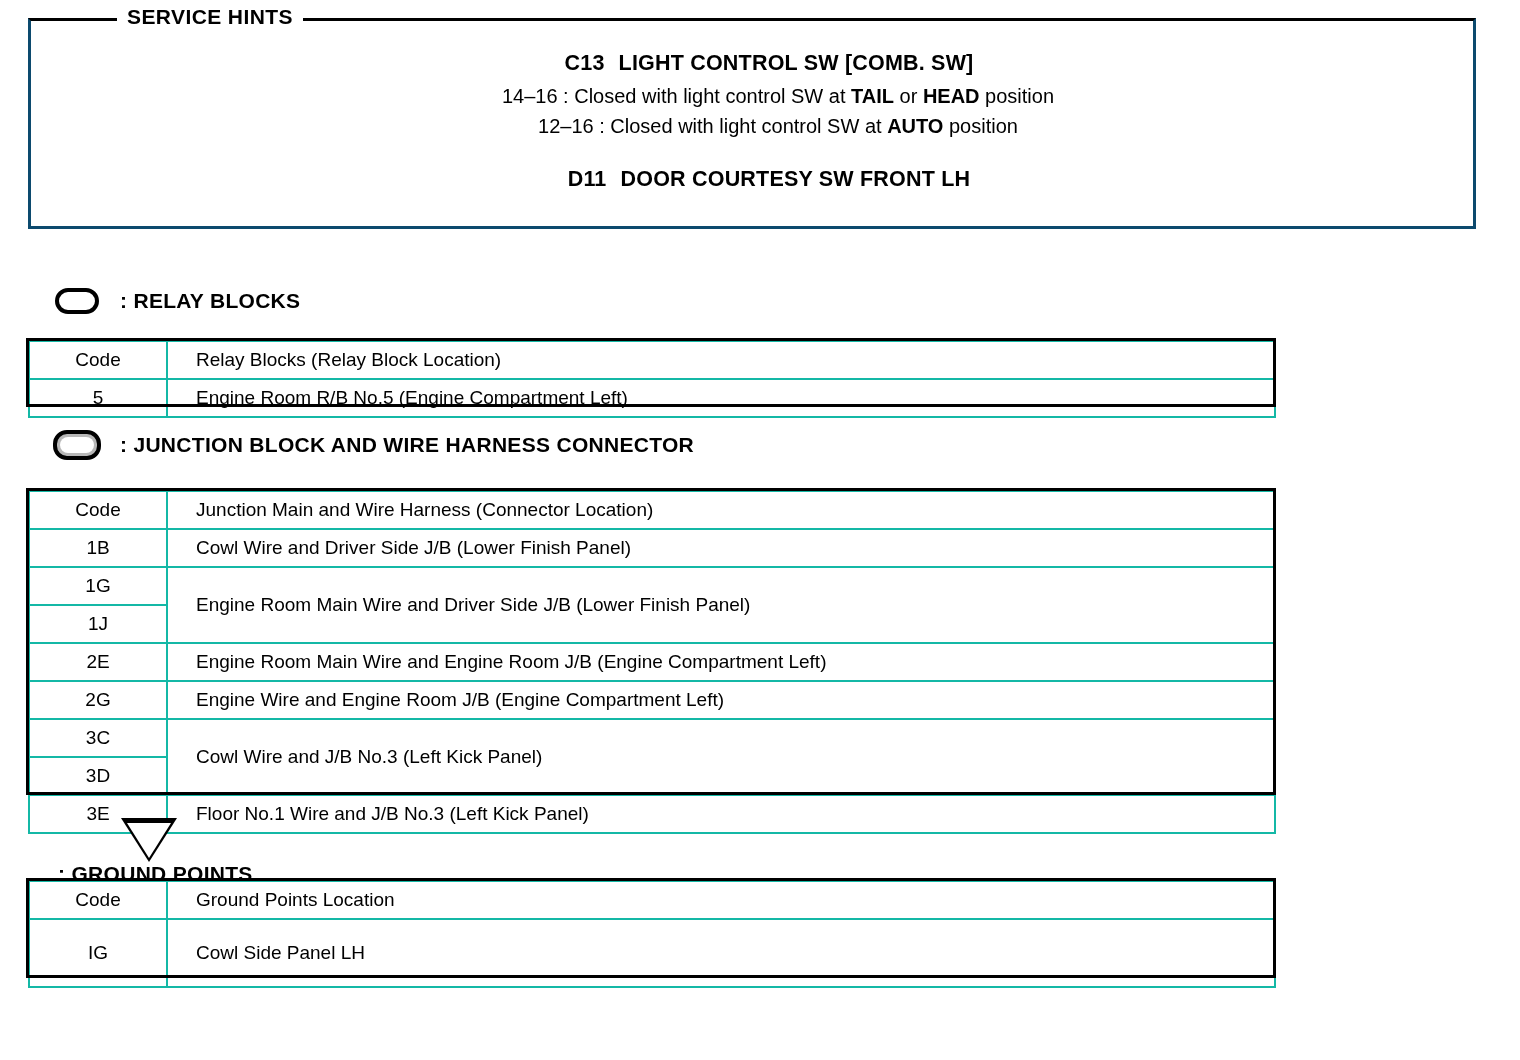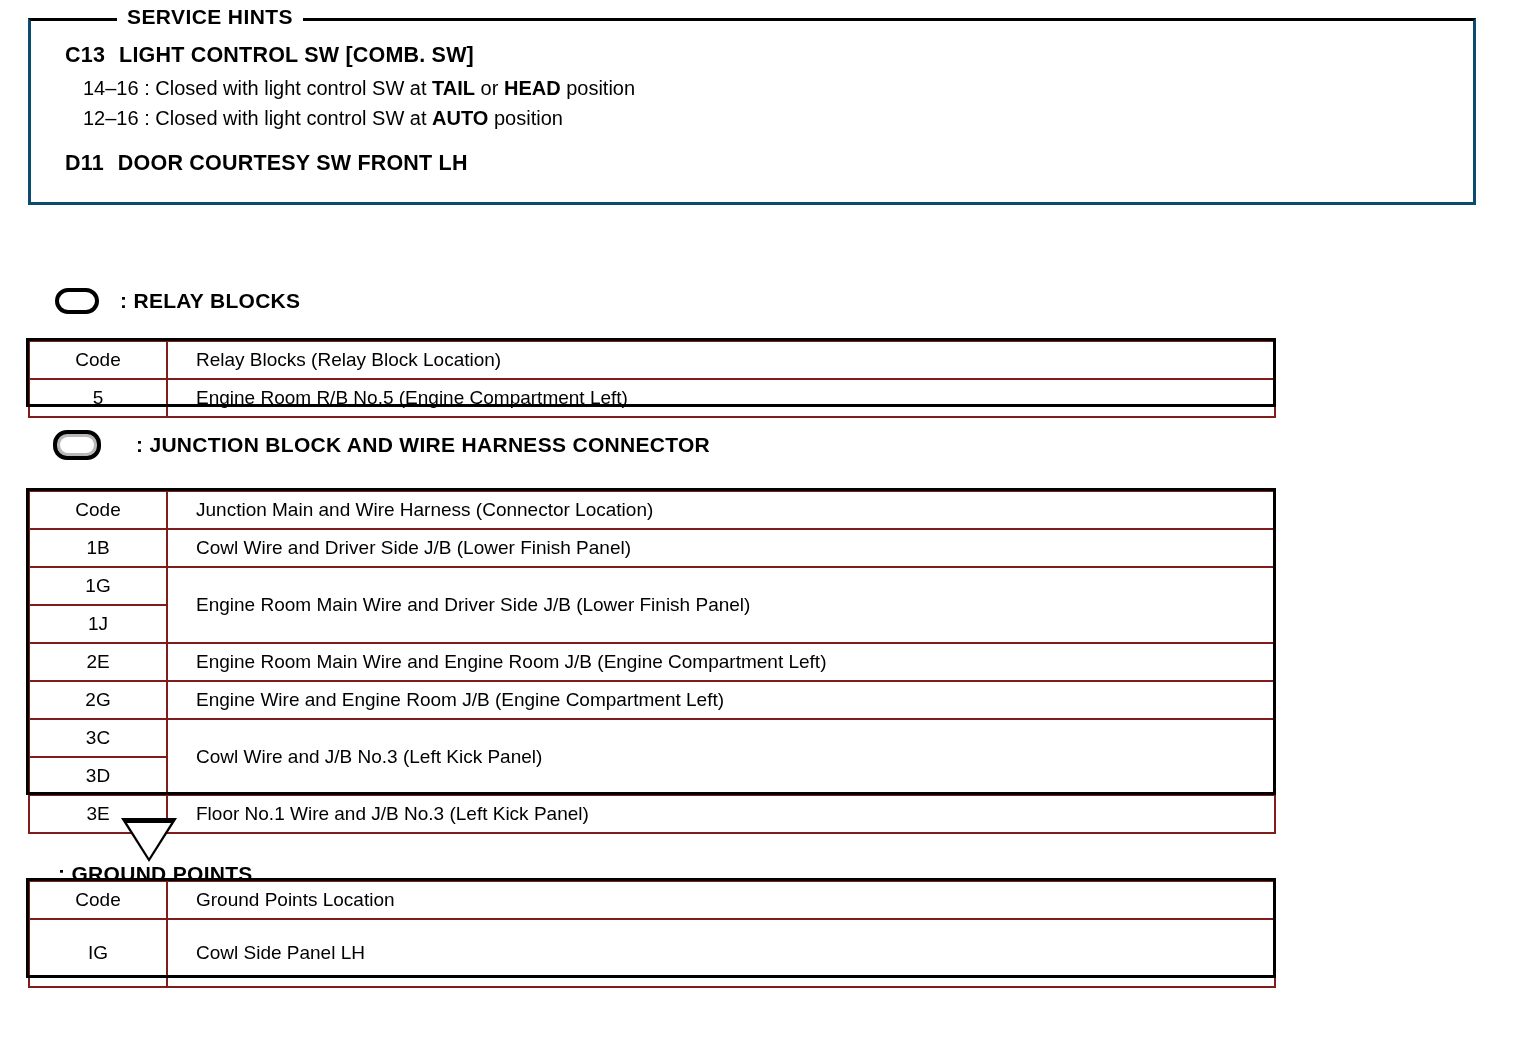--- a/index.html
+++ b/index.html
@@ -19,35 +19,35 @@
   
   .hints-wrap {
     position: absolute;
     left: 28px;
     top: 18px;
     width: 1448px;
   }
   .hints-box {
     border: 3px solid #0c4a6e;
     border-top: 3px solid #000;
-    padding: 18px 0 20px 0;
+    padding: 18px 0 28px 0;
     position: relative;
   }
   
   .hints-title {
     position: absolute;
     left: 86px;
     top: -16px;
     background: #ffffff;
     padding: 0 10px;
     font-size: 21px;
     font-weight: bold;
     letter-spacing: 0.4px;
   }
-  .hint-group { margin: 4px 0 0 0; }
+  .hint-group { margin: 12px 0 0 0; text-align: center; }
   .hint-head {
     font-size: 21.5px;
     font-weight: bold;
     margin-left: 34px;
     margin-bottom: 6px;
     letter-spacing: 0.2px;
   }
   .hint-head .code { margin-right: 14px; }
   .hint-line {
     font-size: 20px;
@@ -118,21 +118,21 @@
   }
 
   
   table.codetbl {
     position: absolute;
     border-collapse: collapse;
     table-layout: fixed;
     background: #fff;
   }
   table.codetbl td {
-    border: 2px solid #7f1d1d;
+    border: 2px solid #14b8a6;
     font-size: 19px;
     padding: 4px 8px;
     height: 28px;
     vertical-align: middle;
   }
   table.codetbl td.code {
     width: 120px;
     text-align: center;
   }
   table.codetbl td.desc {
@@ -184,21 +184,21 @@
     <td class="desc">Relay Blocks (Relay Block Location)</td>
   </tr>
   <tr>
     <td class="code">5</td>
     <td class="desc">Engine Room R/B No.5 (Engine Compartment Left)</td>
   </tr>
 </tbody>
   </table>
 <div class="outer-thick" style="left:26px; top:338px; width:1250px; height:69px;"></div>
 
-<div class="sec-header" style="left:46px; top:430px;gap:16px;">
+<div class="sec-header" style="left:46px; top:430px;">
   <span class="sym">
       <span class="oval-shaded"></span>
     </span>
   <span class="sec-label">: JUNCTION BLOCK AND WIRE HARNESS CONNECTOR</span>
 </div>
 
 <table class="codetbl" style="left:28px; top:490px; width:1248px;">
   <tbody>
       <tr>
     <td class="code">Code</td>

